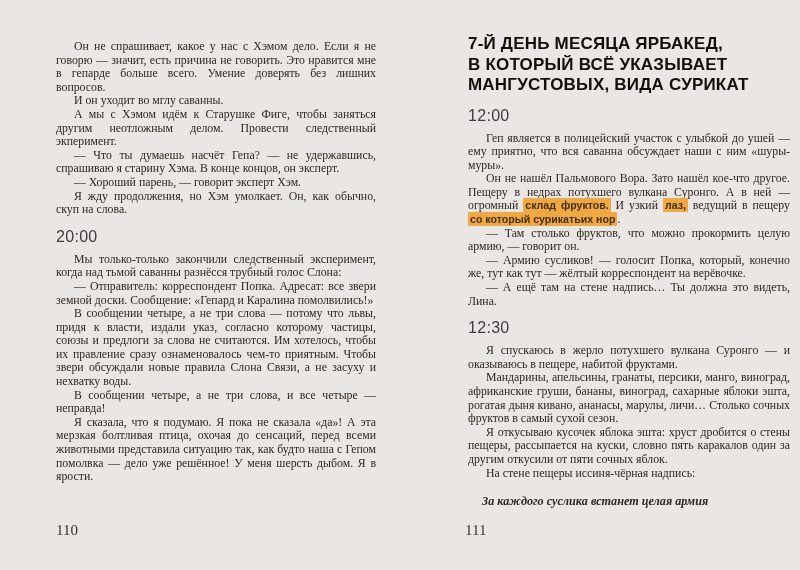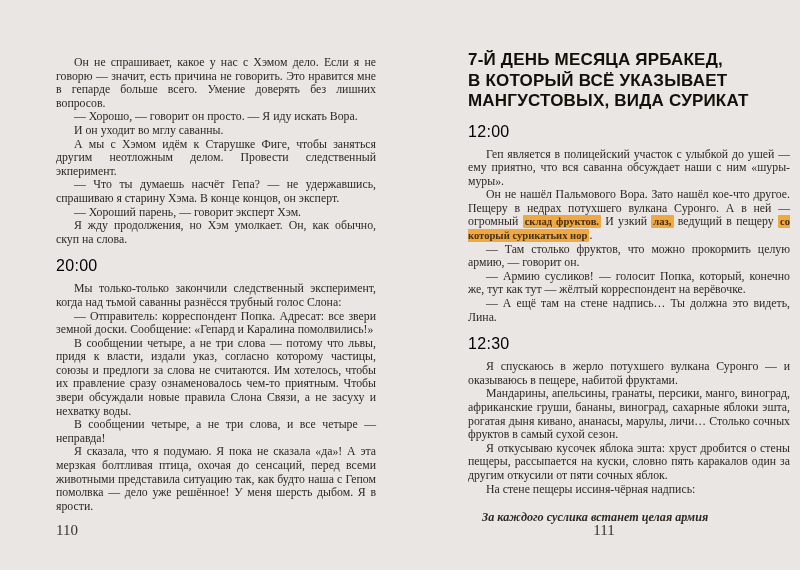--- a/index.html
+++ b/index.html
@@ -5,47 +5,46 @@
   :root{
     --bg:#eae6e3;
     --ink:#2f2721;
     --hl:#f0a843;
     --hl-ink:#42300f;
   }
   html,body{margin:0;padding:0;}
   body{width:800px;height:570px;background:var(--bg);overflow:hidden;}
   .spread{position:relative;width:800px;height:570px;background:var(--bg);
           font-family:"Liberation Serif", serif;color:var(--ink);}
-  .column{position:absolute;margin-top:16px;}
+  .column{position:absolute;}
   .col-left{left:56px;top:40px;width:320px;}
   .col-right{left:468px;top:34px;width:322px;}
   .para{margin:0;font-size:11.8px;line-height:13.6px;text-align:justify;
         text-indent:18px;color:var(--ink);}
   .time{font-family:"Liberation Sans", sans-serif;font-weight:500;
-        font-size:16px;line-height:18px;margin:11px 0 7px;color:#000000;
+        font-size:16px;line-height:18px;margin:11px 0 7px;color:#404040;
         letter-spacing:.3px;}
   .chapter-title{font-family:"Liberation Sans", sans-serif;font-weight:700;
         font-size:17px;line-height:20.5px;color:#121009;margin:0 0 6px;
         letter-spacing:.2px;}
-  .hl{font-family:Liberation Serif, serif;font-weight:700;font-size:10.6px;
+  .hl{font-family:Liberation Sans, sans-serif;font-weight:700;font-size:10.6px;
       background:var(--hl);color:var(--hl-ink);padding:1px 2px;border-radius:1px;}
   .quote{margin:14px 0 0 14px;font-style:italic;font-size:12.2px;
          line-height:14px;text-align:left;text-indent:0;font-weight:bold;}
   .pn{position:absolute;top:522px;font-size:15px;color:#3a322c;
       font-family:"Liberation Serif", serif;}
   .pn-left{left:56px;}
-  .pn-right{left:443px;width:322px;text-align:center;}
+  .pn-right{left:465px;width:322px;text-align:left;}
 </style>
 </head>
 <body>
 
 <div class="spread">
   <div class="column col-left" id="left-col">
       <p class="para"><span>Он не спрашивает, какое у нас с Хэмом дело. Если я не говорю — значит, есть причина не говорить. Это нравится мне в гепарде больше всего. Умение доверять без лишних вопросов.</span></p>
-      <p class="para"><span>— Хорошо, — говорит он просто. — Я иду искать Вора.</span></p>
       <p class="para"><span>И он уходит во мглу саванны.</span></p>
       <p class="para"><span>А мы с Хэмом идём к Старушке Фиге, чтобы заняться другим неотложным делом. Провести следственный экперимент.</span></p>
       <p class="para"><span>— Что ты думаешь насчёт Гепа? — не удержавшись, спрашиваю я старину Хэма. В конце концов, он эксперт.</span></p>
       <p class="para"><span>— Хороший парень, — говорит эксперт Хэм.</span></p>
       <p class="para"><span>Я жду продолжения, но Хэм умолкает. Он, как обычно, скуп на слова.</span></p>
       <h2 class="time">20:00</h2>
       <p class="para"><span>Мы только-только закончили следственный эксперимент, когда над тьмой саванны разнёсся трубный голос Слона:</span></p>
       <p class="para"><span>— Отправитель: корреспондент Попка. Адресат: все звери земной доски. Сообщение: «Гепард и Каралина помолвились!»</span></p>
       <p class="para"><span>В сообщении четыре, а не три слова — потому что львы, придя к власти, издали указ, согласно которому частицы, союзы и предлоги за слова не считаются. Им хотелось, чтобы их правление сразу ознаменовалось чем-то приятным. Чтобы звери обсуждали новые правила Слона Связи, а не засуху и нехватку воды.</span></p>
       <p class="para"><span>В сообщении четыре, а не три слова, и все четыре — неправда!</span></p>

